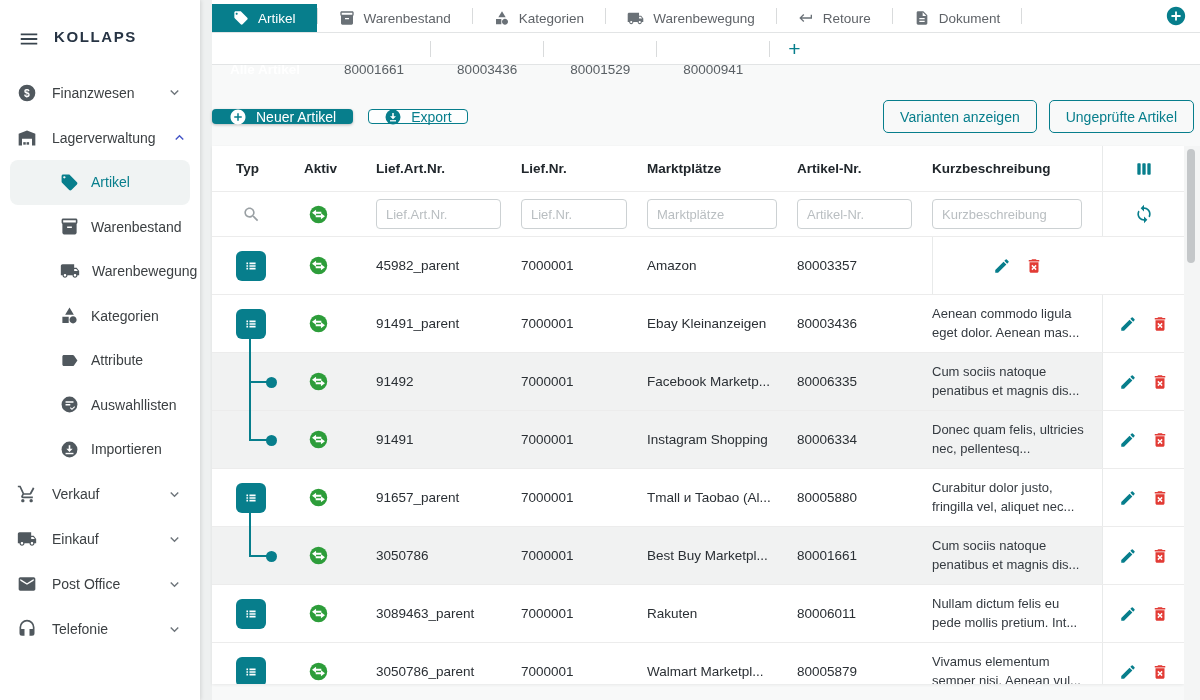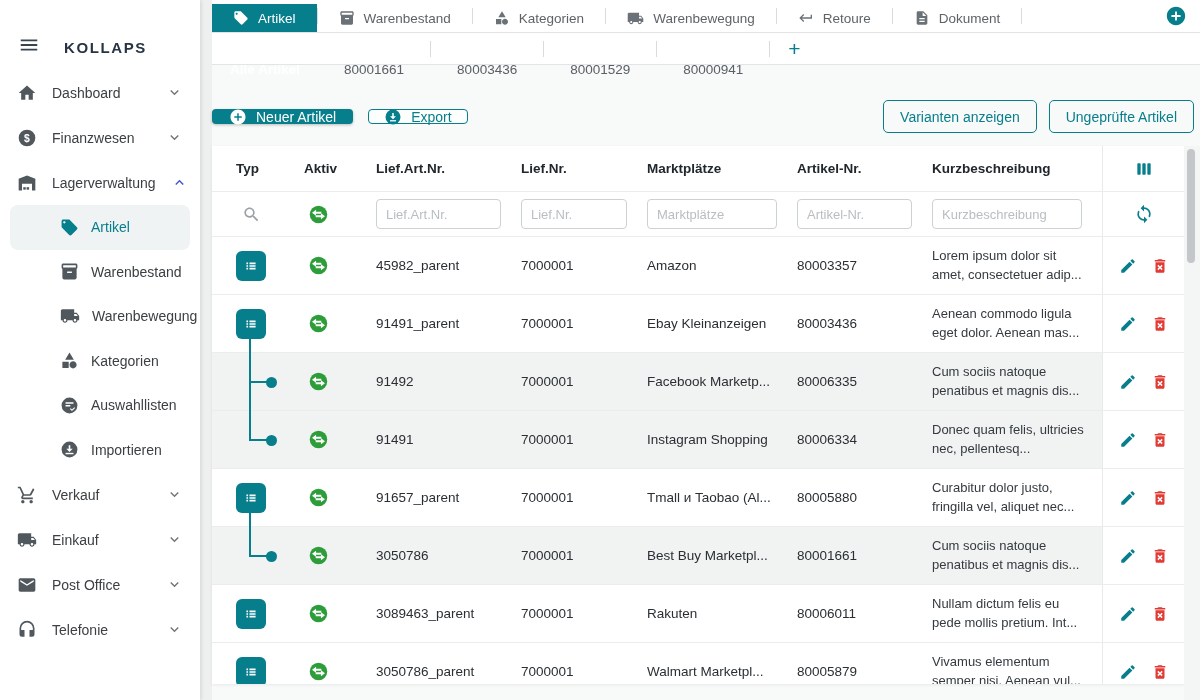--- a/index.html
+++ b/index.html
@@ -7,21 +7,21 @@
     --ink:#272d33; --muted:#5f6368; --border:#e2e4e5; --rowgray:#f1f2f2;
   }
   *{box-sizing:border-box; margin:0; padding:0;}
   html,body{width:1200px;height:700px;overflow:hidden;}
   body{font-family:"Liberation Sans","DejaVu Sans",sans-serif; background:#eef0f0; color:var(--ink);}
   .app{position:relative;width:1200px;height:700px;}
 
   
   .sidebar{position:absolute;left:0;top:0;width:200px;height:700px;background:#fff;
            box-shadow:1px 0 4px rgba(0,0,0,.12);z-index:5;}
-  .brand{display:flex;align-items:flex-end;gap:24px;padding:28px 18px 14px 18px;height:70px;}
+  .brand{display:flex;align-items:flex-start;gap:14px;padding:28px 18px 14px 18px;height:70px;}
   .burger{color:#39444e;display:flex;cursor:pointer;}
   .brand-name{font-weight:700;font-size:15px;letter-spacing:1.6px;color:#273444;}
   .side-item{display:flex;align-items:center;height:45px;padding:0 17px;gap:15px;
              font-size:14px;color:#3c4043;cursor:pointer;}
   .side-item .s-icon{color:#50585e;display:flex;flex:0 0 auto;}
   .side-item .chev{margin-left:auto;color:#6f767c;display:flex;}
   .side-sub{display:flex;align-items:center;height:44.5px;padding-left:60px;gap:12px;
             font-size:14px;color:#3c4043;cursor:pointer;}
   .side-sub .s-icon{color:#50585e;display:flex;}
   .side-sub.active{margin:0 10px;padding-left:50px;border-radius:8px;background:#f0f3f3;
@@ -109,33 +109,20 @@
   <aside class="sidebar">
     <div class="brand">
       <span class="burger">
           <svg viewBox="0 0 24 24" width="22" height="22" fill="currentColor">
             <path d="M3 6h18v2H3zM3 11h18v2H3zM3 16h18v2H3z"></path>
           </svg>
         </span>
       <span class="brand-name">KOLLAPS</span>
     </div>
 
-    <div class="side-item">
-      <span class="s-icon">
-          <svg viewBox="0 0 24 24" width="20" height="20" fill="currentColor">
-            <path d="M10 20v-6h4v6h5v-8h3L12 3 2 12h3v8z"></path>
-          </svg>
-        </span>
-      <span>Dashboard</span>
-      <span class="chev">
-          <svg viewBox="0 0 24 24" width="17" height="17" fill="currentColor">
-            <path d="M7.4 8.6 12 13.2l4.6-4.6L18 10l-6 6-6-6z"></path>
-          </svg>
-        </span>
-    </div>
 
     <div class="side-item">
       <span class="s-icon">
           <svg viewBox="0 0 24 24" width="20" height="20" fill="currentColor">
             <circle cx="12" cy="12" r="10"></circle>
             <text x="12" y="16.4" text-anchor="middle" font-size="12.5" font-weight="bold" fill="#fff">$</text>
           </svg>
         </span>
       <span>Finanzwesen</span>
       <span class="chev">
@@ -190,20 +177,28 @@
 
     <div class="side-sub">
       <span class="s-icon">
           <svg viewBox="0 0 24 24" width="19" height="19" fill="currentColor">
             <path d="M12 2l-5.5 9h11L12 2zm4.5 11c-2.49 0-4.5 2.01-4.5 4.5s2.01 4.5 4.5 4.5 4.5-2.01 4.5-4.5-2.01-4.5-4.5-4.5zM3 21.5h8v-8H3v8z"></path>
           </svg>
         </span>
       <span>Kategorien</span>
     </div>
 
+    <div class="side-sub">
+      <span class="s-icon">
+          <svg viewBox="0 0 24 24" width="19" height="19" fill="currentColor">
+            <path d="M17.63 5.84C17.27 5.33 16.67 5 16 5L5 5.01C3.9 5.01 3 5.9 3 7v10c0 1.1.9 1.99 2 1.99L16 19c.67 0 1.27-.33 1.63-.84L22 12l-4.37-6.16z"></path>
+          </svg>
+        </span>
+      <span>Attribute</span>
+    </div>
 
     <div class="side-sub">
       <span class="s-icon">
           <svg viewBox="0 0 24 24" width="19" height="19" fill="currentColor">
             <circle cx="12" cy="12" r="10"></circle>
             <path fill="#fff" d="M7 8h10v1.8H7zM7 11.5h6v1.8H7z"></path>
             <path fill="#fff" d="M13.5 15.5l1.6 1.6 3-3 1 1-4 4-2.6-2.6z"></path>
           </svg>
         </span>
       <span>Auswahllisten</span>
@@ -460,21 +455,20 @@
                 <circle cx="12" cy="12" r="10" fill="#2d9d3a"></circle>
                 <path fill="#fff" d="M9.2 6.6 4.6 10l4.6 3.4V11.2h6V8.8h-6V6.6z"></path>
                 <path fill="#fff" d="M14.8 10.6 19.4 14l-4.6 3.4v-2.2h-6v-2.4h6v-2.2z"></path>
               </svg>
             </span>
           </div>
         <div class="cell">45982_parent</div>
         <div class="cell">7000001</div>
         <div class="cell">Amazon</div>
         <div class="cell">80003357</div>
-        <div class="kurz">Lorem ipsum dolor sit amet, consectetuer adip...</div>
         <div class="acell">
           <button class="icon-btn edit">
               <svg viewBox="0 0 24 24" width="18" height="18" fill="currentColor">
                 <path d="M3 17.25V21h3.75L17.81 9.94l-3.75-3.75L3 17.25zM20.71 7.04c.39-.39.39-1.02 0-1.41l-2.34-2.34a1 1 0 0 0-1.41 0l-1.83 1.83 3.75 3.75 1.83-1.83z"></path>
               </svg>
             </button>
           <button class="icon-btn del">
               <svg viewBox="0 0 24 24" width="18" height="18" fill="currentColor">
                 <path d="M6 19c0 1.1.9 2 2 2h8c1.1 0 2-.9 2-2V7H6v12zM8.46 11.88l1.41-1.41L12 12.59l2.12-2.12 1.41 1.41L13.41 14l2.12 2.12-1.41 1.41L12 15.41l-2.12 2.12-1.41-1.41L10.59 14l-2.13-2.12zM15.5 4l-1-1h-5l-1 1H5v2h14V4z"></path>
               </svg>

